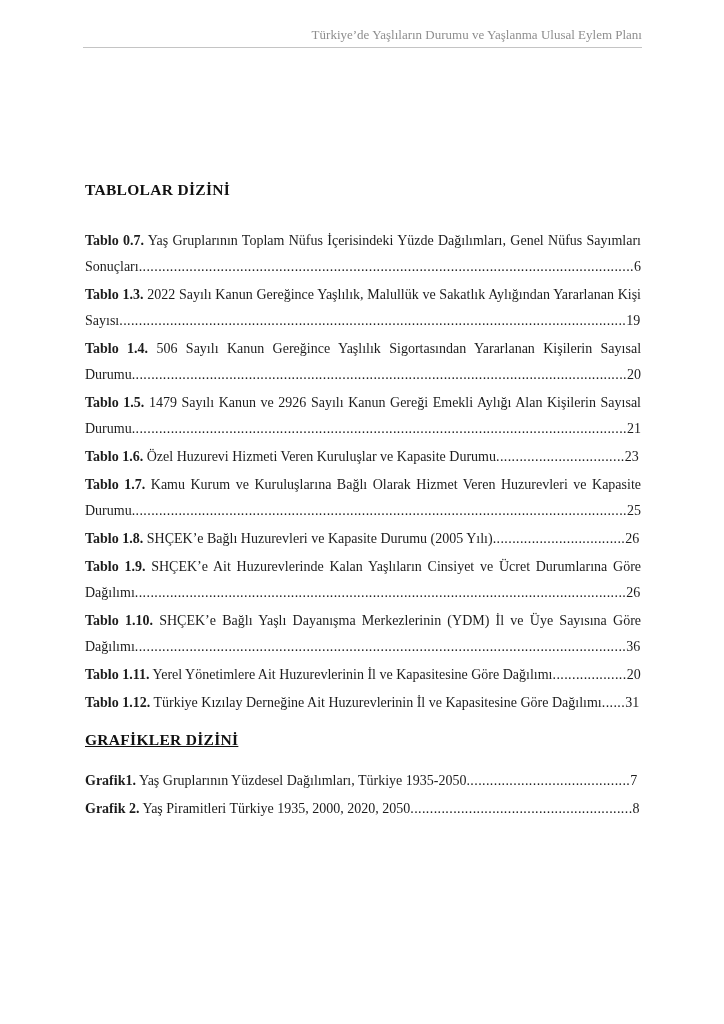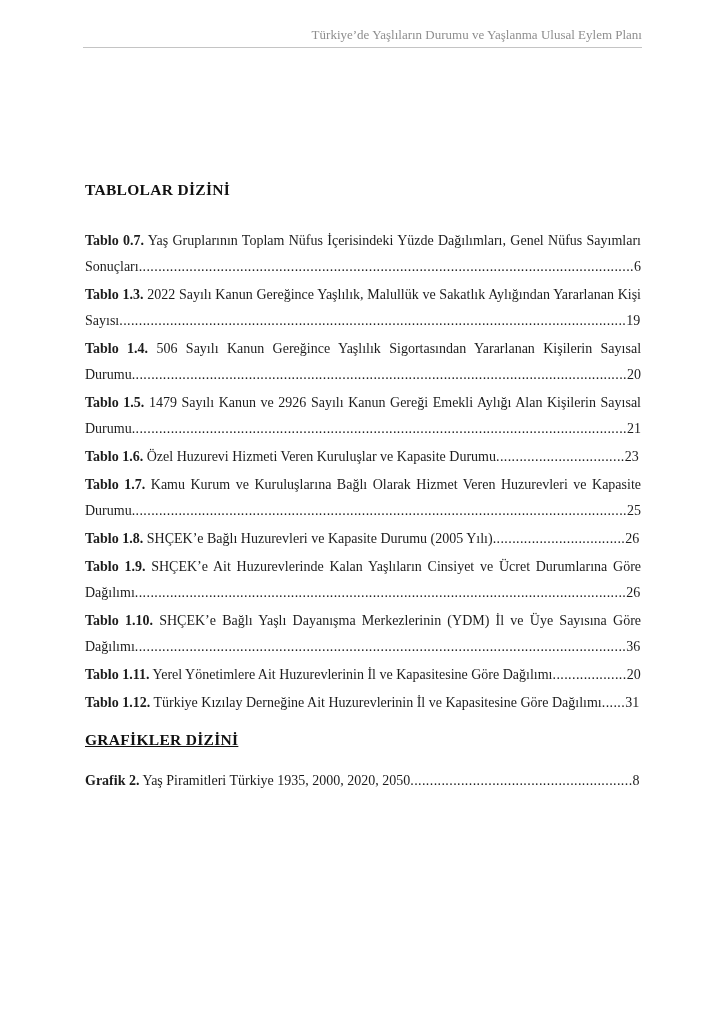--- a/index.html
+++ b/index.html
@@ -118,20 +118,21 @@
 
   <p class="entry"><b class="lbl">Tablo 1.11.</b> <span class="txt">Yerel Yönetimlere Ait Huzurevlerinin İl ve Kapasitesine Göre Dağılımı</span><span class="leader">...................</span><span class="num">20</span></p>
 
   <p class="entry"><b class="lbl">Tablo 1.12.</b> <span class="txt">Türkiye Kızılay Derneğine Ait Huzurevlerinin İl ve Kapasitesine Göre Dağılımı</span><span class="leader">......</span><span class="num">31</span></p>
 </div>
   </div>
 
   <div class="section">
     <h2 class="section-title">GRAFİKLER DİZİNİ</h2>
     <div class="entries">
+  <p class="entry"><b class="lbl">Grafik1.</b> <span class="txt">Yaş Gruplarının Yüzdesel Dağılımları, Türkiye 1935-2050</span><span class="leader">..........................................</span><span class="num">7</span></p>
 
   <p class="entry"><b class="lbl">Grafik 2.</b> <span class="txt">Yaş Piramitleri Türkiye 1935, 2000, 2020, 2050</span><span class="leader">.........................................................</span><span class="num">8</span></p>
 </div>
   </div>
 </div>
 
   <div class="page-footer">
     <div class="footer-inner">
       <span class="footer-page-number">VI</span>
       <span class="footer-url">http://ekutup.dpt.gov.tr/nufus/yaslilik/eylempla.pdf</span>

